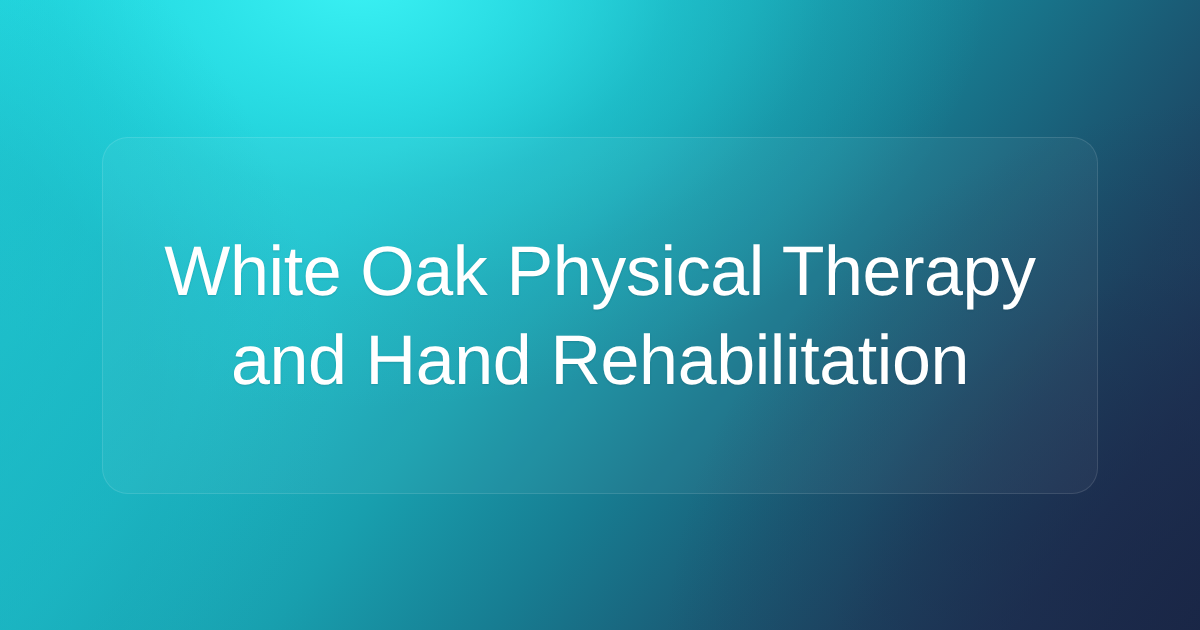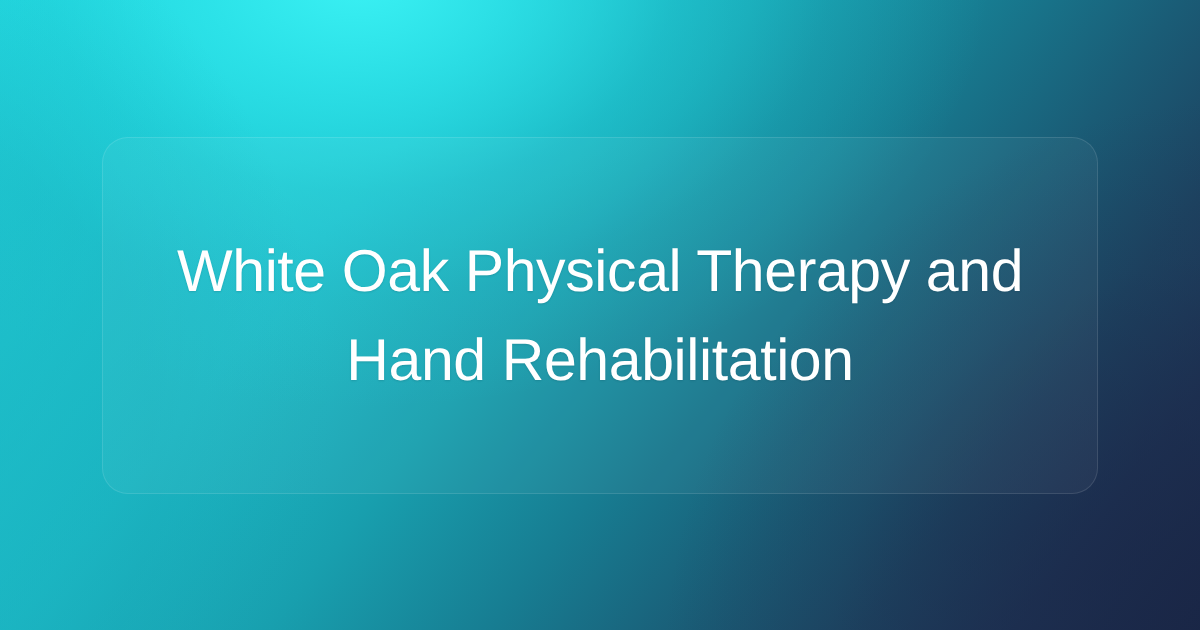--- a/index.html
+++ b/index.html
@@ -87,21 +87,21 @@
     display: flex;
     align-items: center;
     justify-content: center;
     padding: 0 26px;
   }
 
   .title-text {
     margin: 0;
     color: #ffffff;
     font-family: "Liberation Sans", sans-serif;
-    font-size: 59px;
+    font-size: 70px;
     font-weight: 400;
     line-height: 89px;
     letter-spacing: -0.4px;
     text-align: center;
     text-rendering: geometricPrecision;
     -webkit-font-smoothing: antialiased;
     text-shadow: 0 1px 2px rgba(10, 50, 62, 0.16);
     max-width: 930px;
     word-wrap: break-word;
   }

